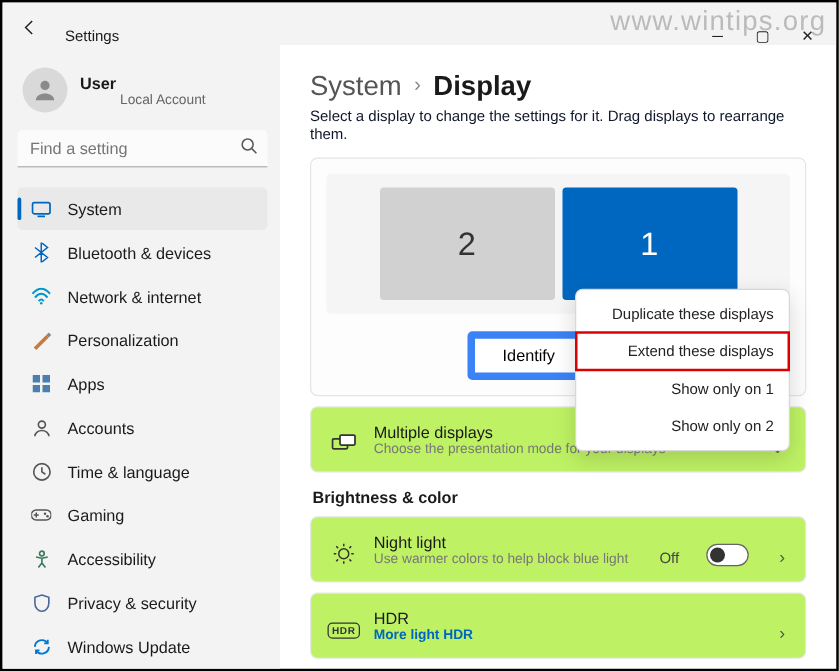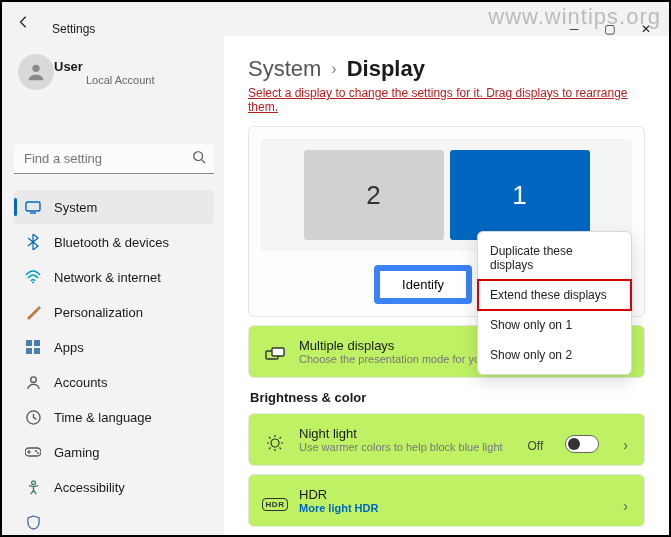--- a/index.html
+++ b/index.html
@@ -5,46 +5,46 @@
 * { margin: 0; padding: 0; box-sizing: border-box; font-family: "Segoe UI", sans-serif; }
 body { background: #fff; width: 671px; height: 537px; overflow: hidden; position: relative; border: 2px solid #000; }
 .watermark { position: absolute; top: 2px; right: 8px; font-size: 22px; font-family: Liberation Sans, sans-serif; color: rgba(140,140,140,0.55); letter-spacing: 1px; z-index: 1000; pointer-events: none; }
 .titlebar { height: 34px; display: flex; align-items: flex-end; padding: 0 8px; background: #f3f3f3; }
 .back-btn { width: 28px; height: 28px; display: flex; align-items: center; justify-content: center; cursor: pointer; border-radius: 4px; }
 .title-text { font-size: 12px; margin-left: 14px; color: #1a1a1a; }
 .win-ctrls { margin-left: auto; display: flex; gap: 18px; padding-right: 6px; }
 .win-ctrls span { width: 18px; text-align: center; cursor: pointer; font-size: 12px; color: #222; }
 .app-body { display: flex; height: calc(100% - 34px); }
 .sidebar { width: 222px; background: #f3f3f3; padding: 10px 10px 0 12px; overflow-y: auto; }
-.user-block { display: flex; align-items: center; padding: 8px 4px 14px 4px; }
+.user-block { display: flex; align-items: center; gap: 10px; padding: 8px 4px 14px 4px; }
 .avatar { width: 36px; height: 36px; border-radius: 50%; background: #d9d9d9; display: flex; align-items: center; justify-content: center; }
 .user-name { font-size: 13px; font-weight: 600; color: #1a1a1a; }
 .user-sub { font-size: 11px; color: #666; padding-left: 32px; }
-.search-wrap { position: relative; margin-bottom: 16px; margin-top: 40px; }
+.search-wrap { position: relative; margin-bottom: 16px; }
 .search-input { width: 100%; height: 30px; border: none; border-bottom: 1.5px solid #888; background: #fbfbfb; padding: 0 28px 0 10px; font-size: 13px; outline: none; border-radius: 4px 4px 0 0; }
 .search-icon { position: absolute; right: 8px; top: 50%; transform: translateY(-50%); color: #555; }
 .nav-list { display: flex; flex-direction: column; gap: 1px; }
 .nav-item { display: flex; align-items: center; gap: 12px; height: 34px; padding: 0 10px; border-radius: 4px; cursor: pointer; font-size: 13px; color: #1a1a1a; position: relative; }
 .nav-item.active { background: #e9e9e9; }
 .nav-item.active::before { content: ""; position: absolute; left: 0; top: 8px; bottom: 8px; width: 3px; background: #0067c0; border-radius: 2px; }
 .nav-icon { width: 18px; height: 18px; display: flex; align-items: center; justify-content: center; }
 .content { flex: 1; padding: 20px 24px 0 24px; overflow-y: auto; }
 .breadcrumb { display: flex; align-items: center; gap: 10px; font-size: 22px; margin-bottom: 4px; }
 .bc-parent { color: #555; font-weight: 400; }
 .bc-sep { color: #888; font-size: 16px; }
 .bc-current { font-weight: 600; color: #1a1a1a; }
-.subtitle { font-size: 12px; color: #b91c1c; margin-bottom: 12px; text-decoration: underline; }
+.subtitle { font-size: 12px; color: #0f172a; margin-bottom: 12px; }
 .display-card { border: 1px solid #e5e5e5; border-radius: 6px; padding: 12px; background: #fdfdfd; margin-bottom: 8px; position: relative; }
 .display-arrangement { background: #f5f5f5; border-radius: 4px; height: 112px; display: flex; align-items: center; justify-content: center; gap: 6px; padding: 10px; margin-bottom: 14px; }
 .disp-box { height: 90px; display: flex; align-items: center; justify-content: center; font-size: 26px; border-radius: 3px; cursor: pointer; }
 .disp-2 { width: 140px; background: #d1d1d1; color: #333; }
 .disp-1 { width: 140px; background: #0067c0; color: #fff; }
 .identify-row { display: flex; justify-content: flex-end; gap: 10px; }
 .identify-btn { background: #fff; border: 6px solid #3b82f6; border-radius: 4px; padding: 6px 22px; font-size: 13px; cursor: pointer; }
-.dropdown-menu { position: absolute; right: 12px; top: 104px; width: 155px; background: #fff; border: 1px solid #d8d8d8; border-radius: 6px; box-shadow: 0 6px 18px rgba(0,0,0,0.15); padding: 4px 0; z-index: 10; }
+.dropdown-menu { position: absolute; right: 12px; top: 104px; width: 172px; background: #fff; border: 1px solid #d8d8d8; border-radius: 6px; box-shadow: 0 6px 18px rgba(0,0,0,0.15); padding: 4px 0; z-index: 10; text-align: right; }
 .dropdown-item { padding: 8px 12px; font-size: 12px; cursor: pointer; color: #222; }
 .dropdown-item.highlighted { outline: 2.5px solid #d00; outline-offset: -1px; z-index: 2; position: relative; }
 .setting-row { border: 1px solid #e5e5e5; border-radius: 6px; background: #bef264; padding: 12px 16px; display: flex; align-items: flex-end; gap: 14px; margin-bottom: 8px; cursor: pointer; }
 .setting-row .row-icon { width: 20px; height: 20px; color: #333; display: flex; align-items: center; justify-content: center; }
 .setting-row .row-text { flex: 1; }
 .row-title { font-size: 13px; color: #1a1a1a; }
 .row-sub { font-size: 11px; color: #777; }
 .row-link { font-size: 11px; color: #0067c0; font-weight: 600; cursor: pointer; }
 .row-value { font-size: 12px; color: #444; margin-right: 8px; }
 .toggle { width: 34px; height: 18px; border: 1px solid #666; border-radius: 10px; position: relative; background: #fff; }
@@ -183,20 +183,21 @@
             </svg>
           </span>
         <span>Accessibility</span>
       </div>
       <div class="nav-item">
         <span class="nav-icon">
             <svg width="13" height="15" viewBox="0 0 14 16" fill="none" stroke="#4a6a9a" stroke-width="1.4">
               <path d="M7 1l6 2v5c0 4-3 7-6 7s-6-3-6-7V3z"></path>
             </svg>
           </span>
+        <span>Privacy &amp; security</span>
       </div>
       <div class="nav-item">
         <span class="nav-icon">
             <svg width="15" height="15" viewBox="0 0 16 16" fill="none" stroke="#0078d4" stroke-width="1.6">
               <path d="M2 8a6 6 0 0 1 11-3M14 8a6 6 0 0 1-11 3"></path>
               <path d="M13 2v3h-3M3 14v-3h3"></path>
             </svg>
           </span>
         <span>Windows Update</span>
       </div>

